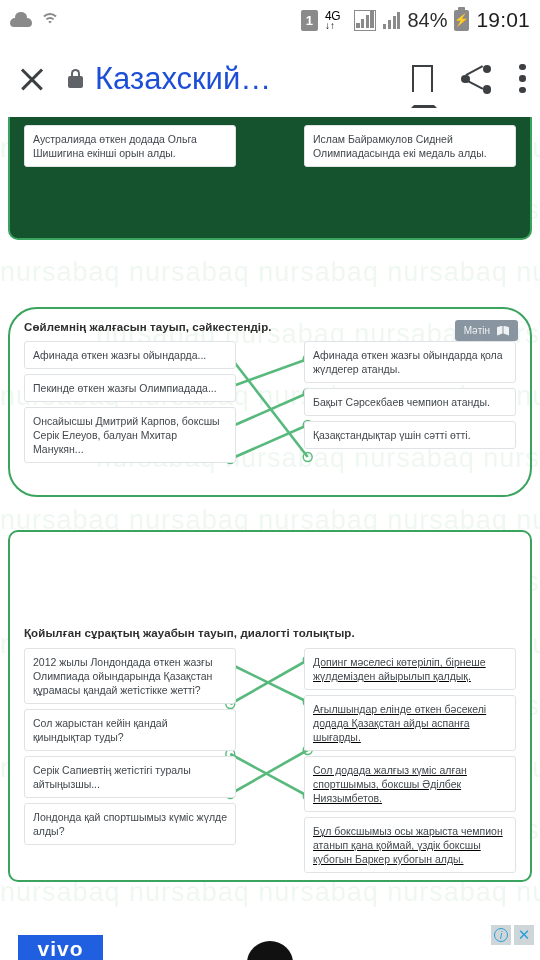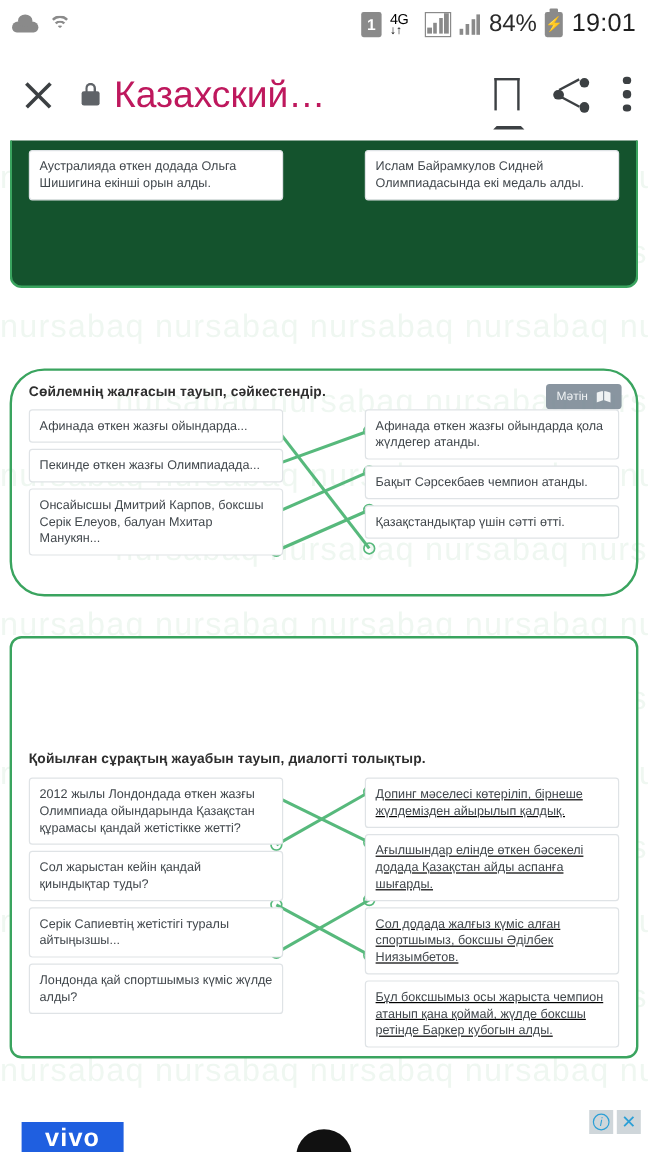--- a/index.html
+++ b/index.html
@@ -76,21 +76,21 @@
     content:""; position:absolute; left:4px; top:17px; width:28px; height:2.6px; background:#3c4043;
   }
   .close-x::before{ transform: rotate(45deg); }
   .close-x::after { transform: rotate(-45deg); }
   .lock { width:15px; height:19px; margin-left:18px; position:relative; }
   .lock .body{ position:absolute; bottom:0; width:15px; height:12px; background:#5f6368; border-radius:2px;}
   .lock .shack{ position:absolute; top:0; left:3px; width:9px; height:9px;
     border:2.4px solid #5f6368; border-bottom:none; border-radius:5px 5px 0 0;}
   .titlewrap { margin-left:12px; flex:1; min-width:0; display:flex; flex-direction:column; }
   .page-title {
-    font-size: 31px; color:#be185d; line-height: 34px; white-space:nowrap;
+    font-size: 31px; color:#1d4ed8; line-height: 34px; white-space:nowrap;
     overflow:hidden; font-weight:400;
   }
   .page-url { font-size: 23px; color:#3c4043; line-height:27px; white-space:nowrap; padding-left:18px;}
   .tb-icons { display:flex; align-items:center; gap:28px; margin-left:14px; }
   .ic-bookmark { width:21px; height:27px; border:2.6px solid #3c4043; border-bottom:none; position:relative;}
   .ic-bookmark::after{
     content:""; position:absolute; left:-2.6px; bottom:-13px; width:0; height:0;
     border-left:13px solid transparent; border-right:13px solid transparent; border-bottom:13px solid #fff;
   }
   .ic-bookmark::before{
@@ -335,21 +335,21 @@
         <div class="col left" style="top:2px;">
           <div class="opt">2012 жылы Лондондада өткен жазғы Олимпиада ойындарында Қазақстан құрамасы қандай жетістікке жетті?</div>
           <div class="opt">Сол жарыстан кейін қандай қиындықтар туды?</div>
           <div class="opt">Серік Сапиевтің жетістігі туралы айтыңызшы...</div>
           <div class="opt">Лондонда қай спортшымыз күміс жүлде алды?</div>
         </div>
         <div class="col right" style="top:2px;text-decoration:underline;">
           <div class="opt">Допинг мәселесі көтеріліп, бірнеше жүлдемізден айырылып қалдық.</div>
           <div class="opt">Ағылшындар елінде өткен бәсекелі додада Қазақстан айды аспанға шығарды.</div>
           <div class="opt">Сол додада жалғыз күміс алған спортшымыз, боксшы Әділбек Ниязымбетов.</div>
-          <div class="opt">Бұл боксшымыз осы жарыста чемпион атанып қана қоймай, жүлде боксшы ретінде Баркер кубогын алды.</div>
+          <div class="opt">Бұл боксшымыз осы жарыста чемпион атанып қана қоймай, үздік боксшы кубогын Баркер кубогын алды.</div>
         </div>
       </div>
     </div>
 
     <div class="ad-area">
       <div class="vivo-logo">vivo</div>
       <div class="ad-blob"></div>
       <div class="ad-ctrl">
         <div class="b">
             <span class="ad-i">i</span>

